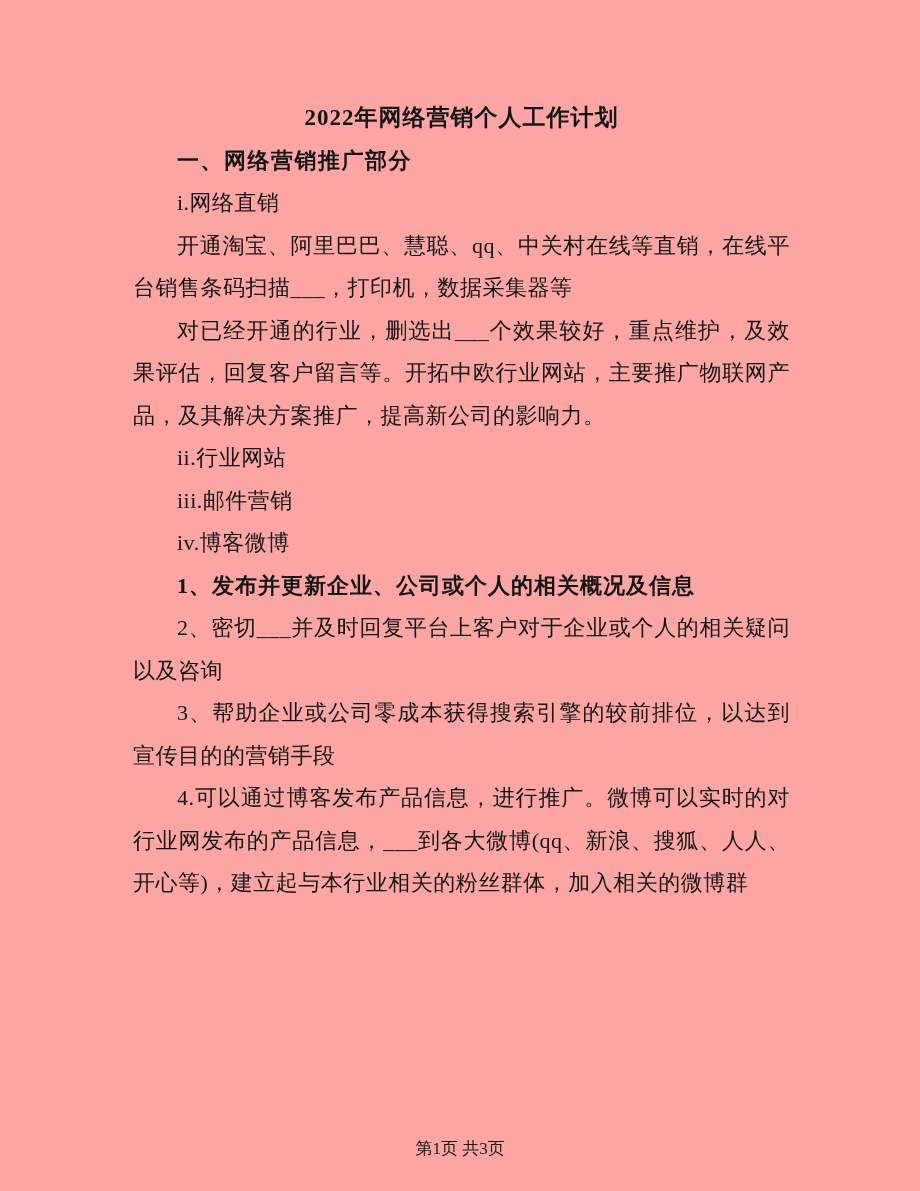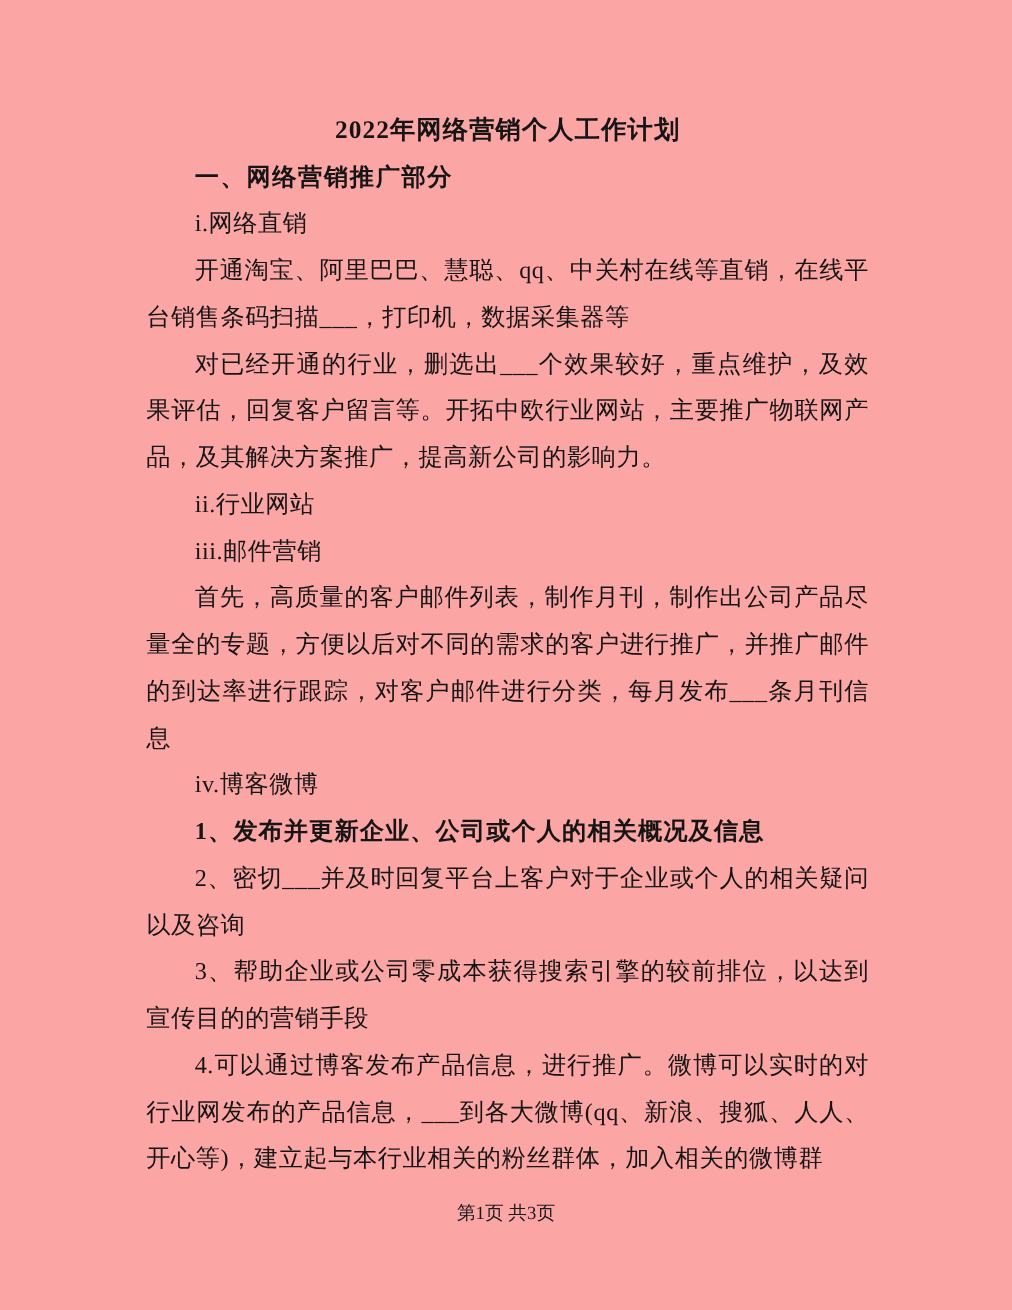--- a/index.html
+++ b/index.html
@@ -37,42 +37,41 @@
     letter-spacing: 0.5px;
     word-break: break-all;
   }
   .style-h1 { font-weight: bold; letter-spacing: 1.5px; }
   .style-sub { font-weight: normal; }
   .style-bold { font-weight: bold; letter-spacing: 1px; }
   .style-para { font-weight: normal; }
   .doc-footer {
     position: absolute;
     left: 0;
-    top: 1092px;
+    top: 1138px;
     width: 100%;
     text-align: center;
     font-size: 17px;
     line-height: 22px;
     color: #1a1a1a;
   }
 </style>
 </head>
 <body>
 
 <div class="page">
   <h1 class="doc-title">2022年网络营销个人工作计划</h1>
 
   <div class="doc-body" id="doc-blocks">
       <p class="blk style-h1">一、网络营销推广部分</p>
       <p class="blk style-sub">i.网络直销</p>
       <p class="blk style-para">开通淘宝、阿里巴巴、慧聪、qq、中关村在线等直销，在线平台销售条码扫描___，打印机，数据采集器等</p>
       <p class="blk style-para">对已经开通的行业，删选出___个效果较好，重点维护，及效果评估，回复客户留言等。开拓中欧行业网站，主要推广物联网产品，及其解决方案推广，提高新公司的影响力。</p>
       <p class="blk style-sub">ii.行业网站</p>
       <p class="blk style-sub">iii.邮件营销</p>
-      <p class="blk style-para">首先，高质量的客户邮件列表，制作月刊，制作出公司产品尽量全的专题，方便以后对不同的需求的客户进行推广，并推广邮件的到达率进行跟踪，对客户邮件进行分类，每月发布___条月刊信息</p>
       <p class="blk style-sub">iv.博客微博</p>
       <p class="blk style-bold">1、发布并更新企业、公司或个人的相关概况及信息</p>
       <p class="blk style-para">2、密切___并及时回复平台上客户对于企业或个人的相关疑问以及咨询</p>
       <p class="blk style-para">3、帮助企业或公司零成本获得搜索引擎的较前排位，以达到宣传目的的营销手段</p>
       <p class="blk style-para">4.可以通过博客发布产品信息，进行推广。微博可以实时的对行业网发布的产品信息，___到各大微博(qq、新浪、搜狐、人人、开心等)，建立起与本行业相关的粉丝群体，加入相关的微博群</p>
     </div>
 
   <div class="doc-footer">
     <span>第1页 共3页</span>
   </div>

